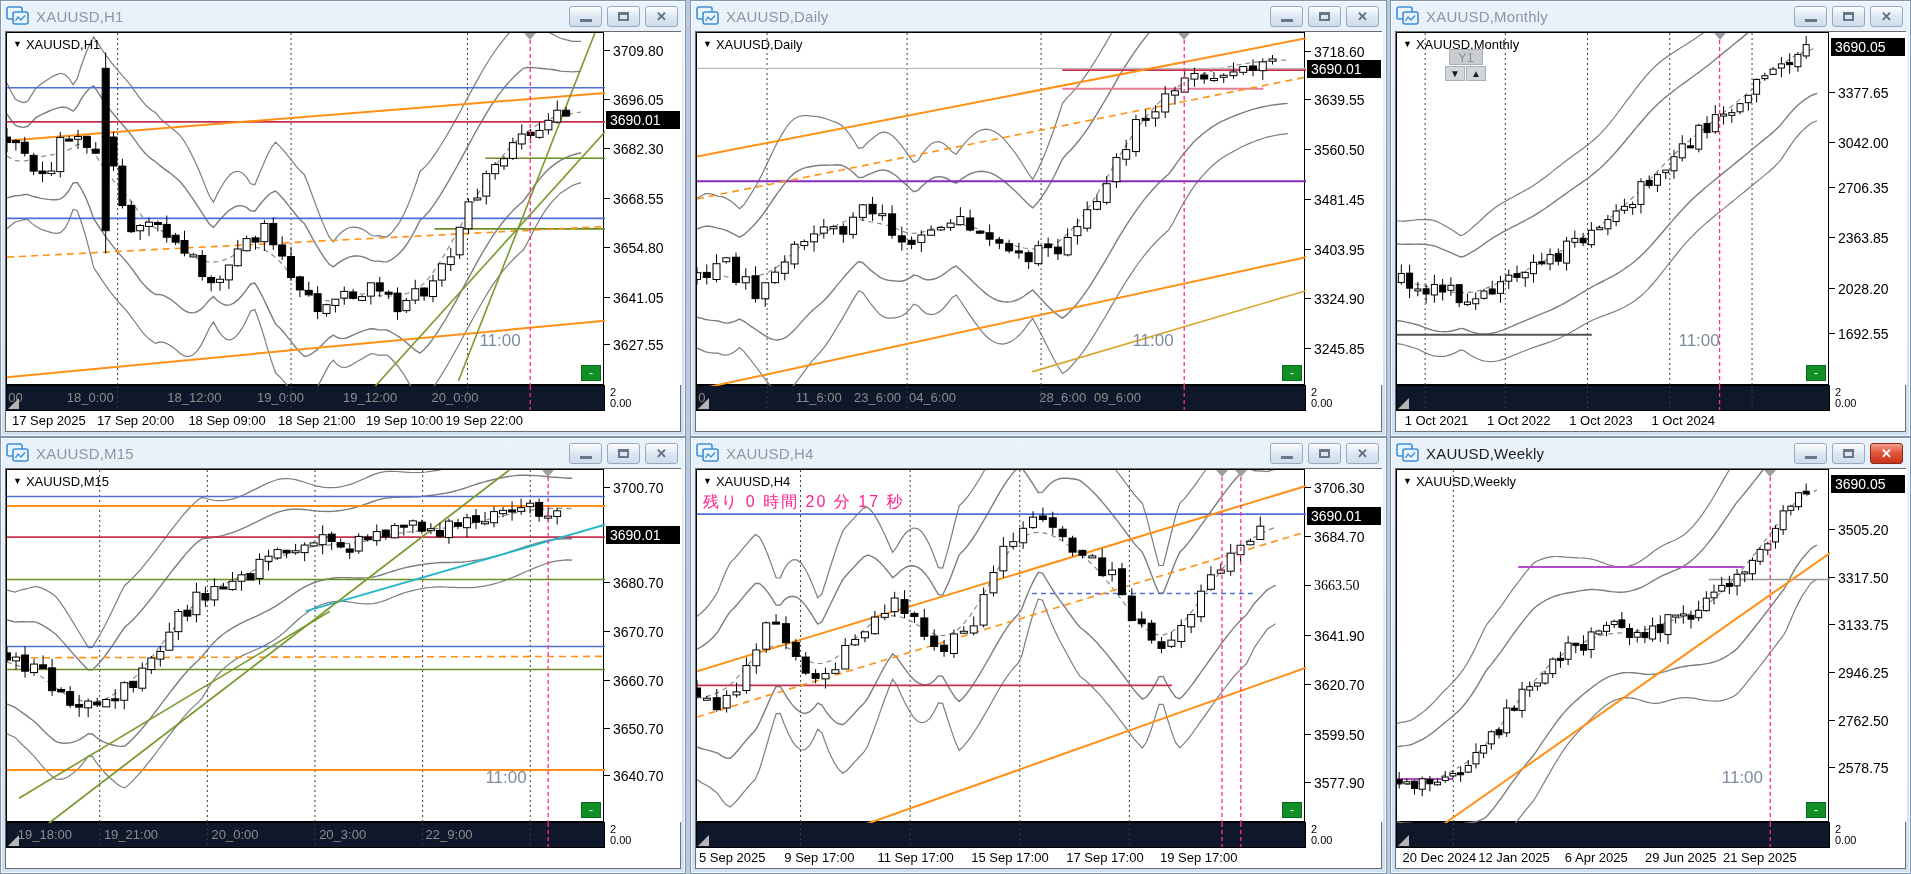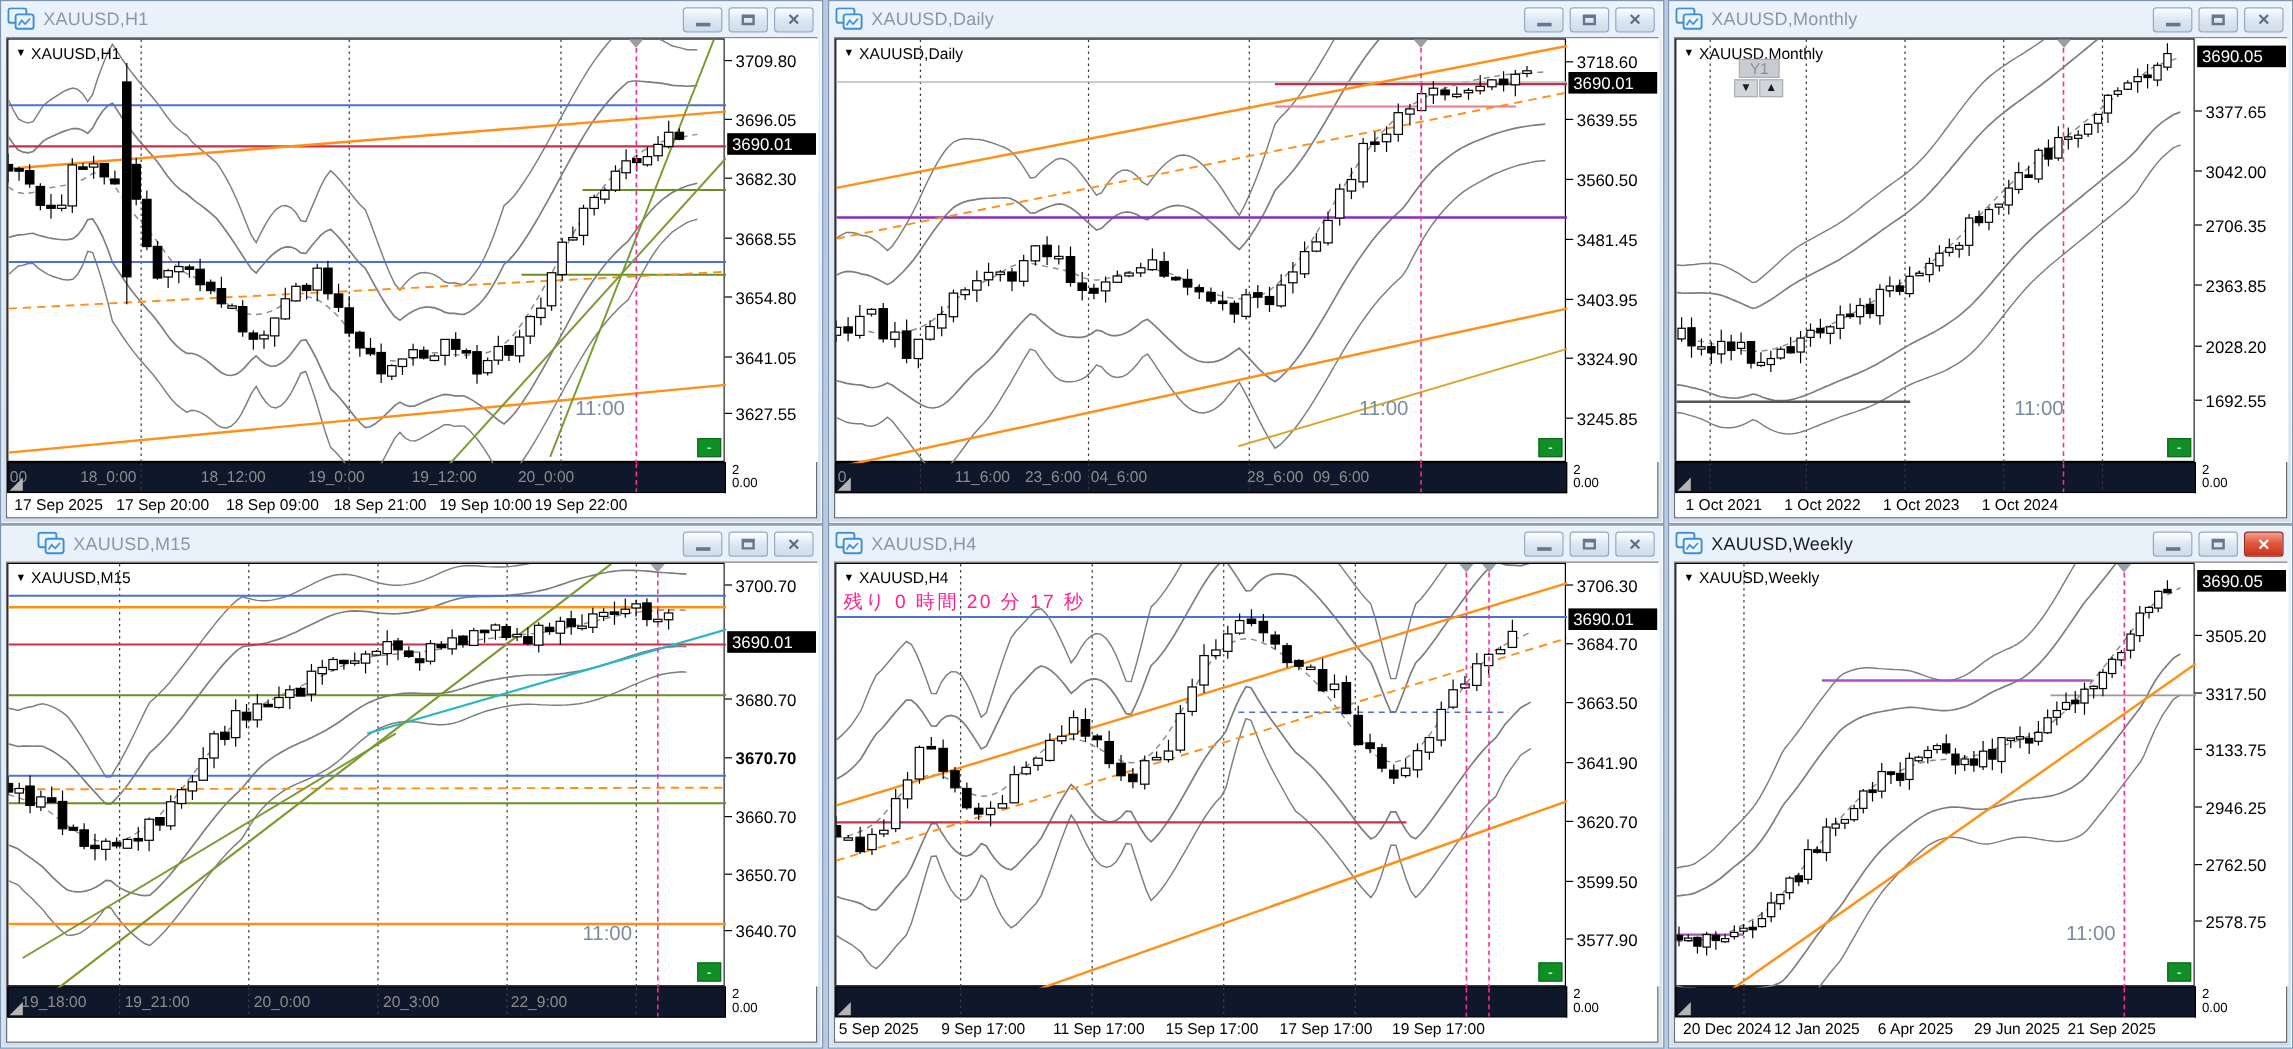--- a/index.html
+++ b/index.html
@@ -645,21 +645,21 @@
         <div class="subaxis" style="left: 439px; top: 354px;">2</div>
         <div class="subaxis" style="left: 439px; top: 365px;">0.00</div>
         <div class="dates" style="left: 0px; top: 379px; width: 433px; height: 18px;">
           <div class="datelbl" style="left: 8.66px;">1 Oct 2021</div>
           <div class="datelbl" style="left: 90.93px;">1 Oct 2022</div>
           <div class="datelbl" style="left: 173.2px;">1 Oct 2023</div>
           <div class="datelbl" style="left: 255.47px;">1 Oct 2024</div>
         </div>
       </div>
     </div>
-    <div class="win" style="left: 0px; top: 437px; width: 686px; height: 437px; padding-left: 25px;">
+    <div class="win" style="left: 0px; top: 437px; width: 686px; height: 437px;">
       <div class="titlebar">
         <div class="title-icon">
           <svg width="24" height="20" viewBox="0 0 24 20">
     <rect x="1" y="1" width="15" height="12" rx="2" fill="#eaf4fd" stroke="#3f8fd6" stroke-width="1.6"></rect>
     <rect x="7" y="6" width="15" height="12" rx="2" fill="#eaf4fd" stroke="#3f8fd6" stroke-width="1.6"></rect>
     <polyline points="9.5,15 12,11 15,14 19,9.5" fill="none" stroke="#3f8fd6" stroke-width="1.4"></polyline>
           </svg>
         </div>
         <span class="title-text">XAUUSD,M15</span>
         <div class="win-btns">
@@ -826,21 +826,21 @@
             <rect x="546.66" y="40.79565024304436" width="7" height="5.667651185859931" fill="#fff" stroke="#000" stroke-width="1"></rect>
             <line x1="541.19" y1="0" x2="541.19" y2="353" stroke="#ff2a93" stroke-width="1.3" stroke-dasharray="4,3"></line>
           </svg>
         </div>
         <div class="axis" style="left: 598px; top: 0px; width: 78px; height: 353px;">
           <div class="tick" style="top: 17.65px;"></div>
           <div class="ticklbl" style="top: 17.65px;">3700.70</div>
           <div class="tick" style="top: 112.96px;"></div>
           <div class="ticklbl" style="top: 112.96px;">3680.70</div>
           <div class="tick" style="top: 162.38px;"></div>
-          <div class="ticklbl" style="top: 162.38px; font-weight: bold;">3670.70</div>
+          <div class="ticklbl" style="top: 162.38px;">3670.70</div>
           <div class="tick" style="top: 211.094px;"></div>
           <div class="ticklbl" style="top: 211.094px;">3660.70</div>
           <div class="tick" style="top: 258.749px;"></div>
           <div class="ticklbl" style="top: 258.749px;">3650.70</div>
           <div class="tick" style="top: 306.404px;"></div>
           <div class="ticklbl" style="top: 306.404px;">3640.70</div>
           <div class="pricebox" style="top: 67.07px;">3690.01</div>
         </div>
         <div class="subwin" style="left: 0px; top: 353px; width: 599px; height: 26px;">
           <div class="panelbl" style="left: 10.764px;">19_18:00</div>
@@ -1024,21 +1024,21 @@
             <line x1="524.958" y1="0" x2="524.958" y2="353" stroke="#ff2a93" stroke-width="1.3" stroke-dasharray="4,3"></line>
             <line x1="543.837" y1="0" x2="543.837" y2="353" stroke="#ff2a93" stroke-width="1.3" stroke-dasharray="4,3"></line>
           </svg>
         </div>
         <div class="axis" style="left: 609px; top: 0px; width: 78px; height: 353px;">
           <div class="tick" style="top: 17.65px;"></div>
           <div class="ticklbl" style="top: 17.65px;">3706.30</div>
           <div class="tick" style="top: 67.07px;"></div>
           <div class="ticklbl" style="top: 67.07px;">3684.70</div>
           <div class="tick" style="top: 116.49px;"></div>
-          <div class="ticklbl" style="top: 116.49px;">3663.50</div>
+          <div class="ticklbl" style="top: 116.49px; font-family: Liberation Serif, serif;">3663.50</div>
           <div class="tick" style="top: 165.91px;"></div>
           <div class="ticklbl" style="top: 165.91px;">3641.90</div>
           <div class="tick" style="top: 215.33px;"></div>
           <div class="ticklbl" style="top: 215.33px;">3620.70</div>
           <div class="tick" style="top: 264.75px;"></div>
           <div class="ticklbl" style="top: 264.75px;">3599.50</div>
           <div class="tick" style="top: 313.464px;"></div>
           <div class="ticklbl" style="top: 313.464px;">3577.90</div>
           <div class="pricebox" style="top: 47.655px;">3690.01</div>
         </div>

